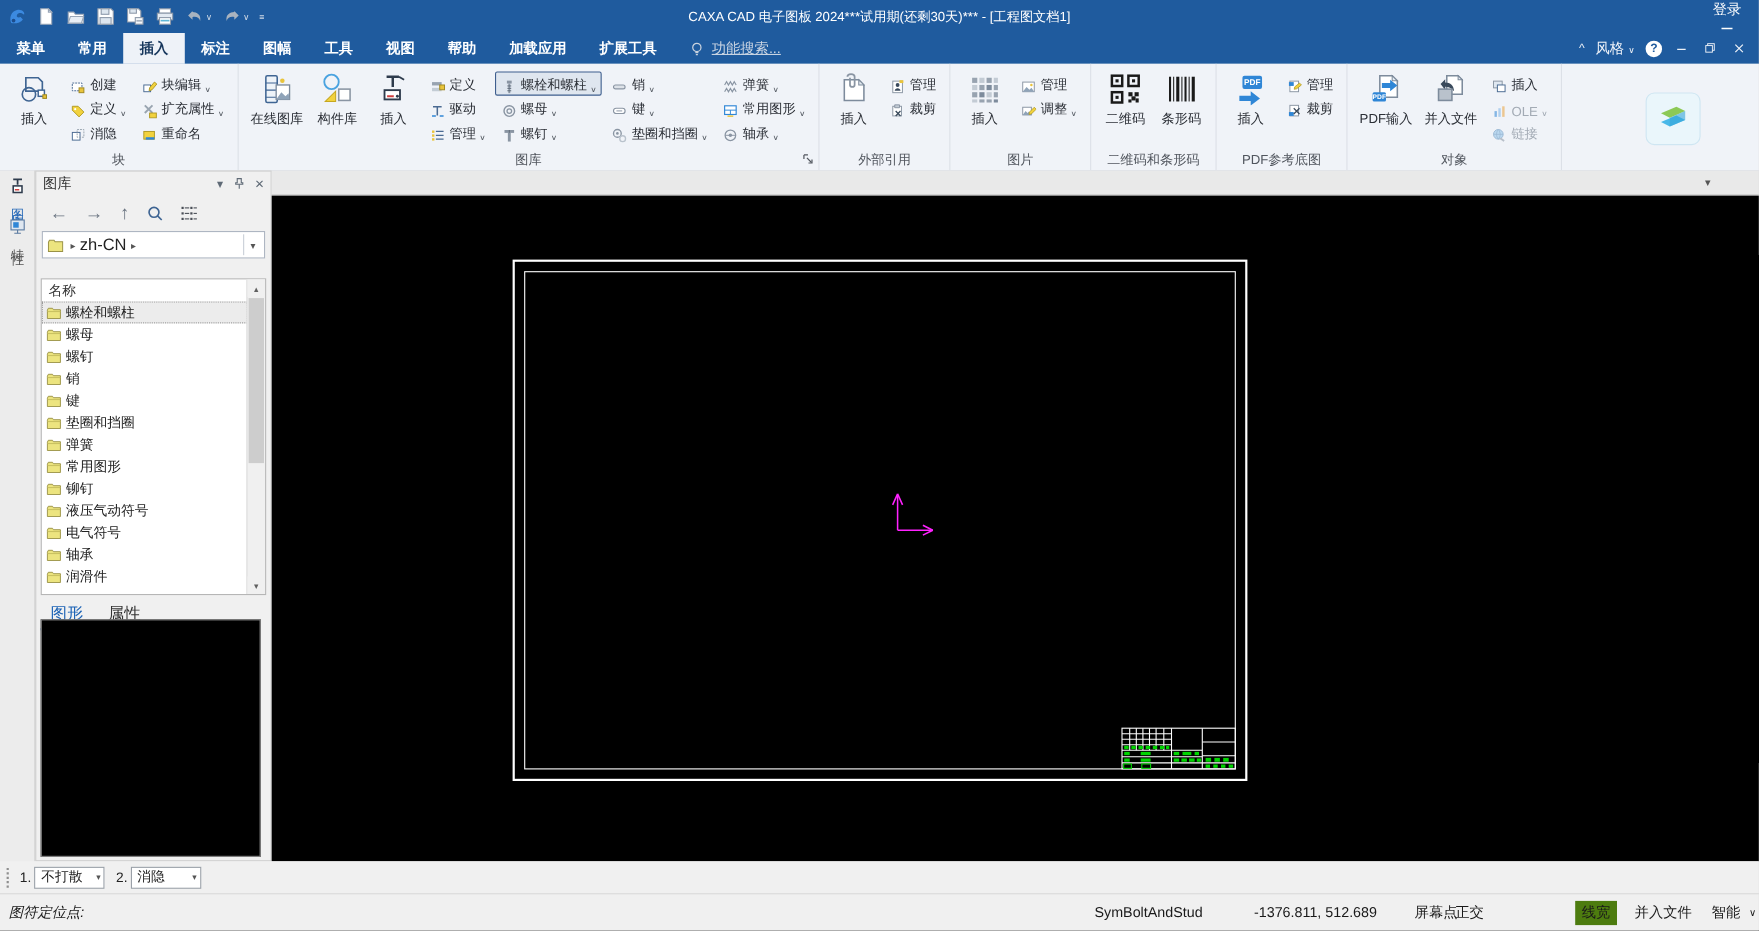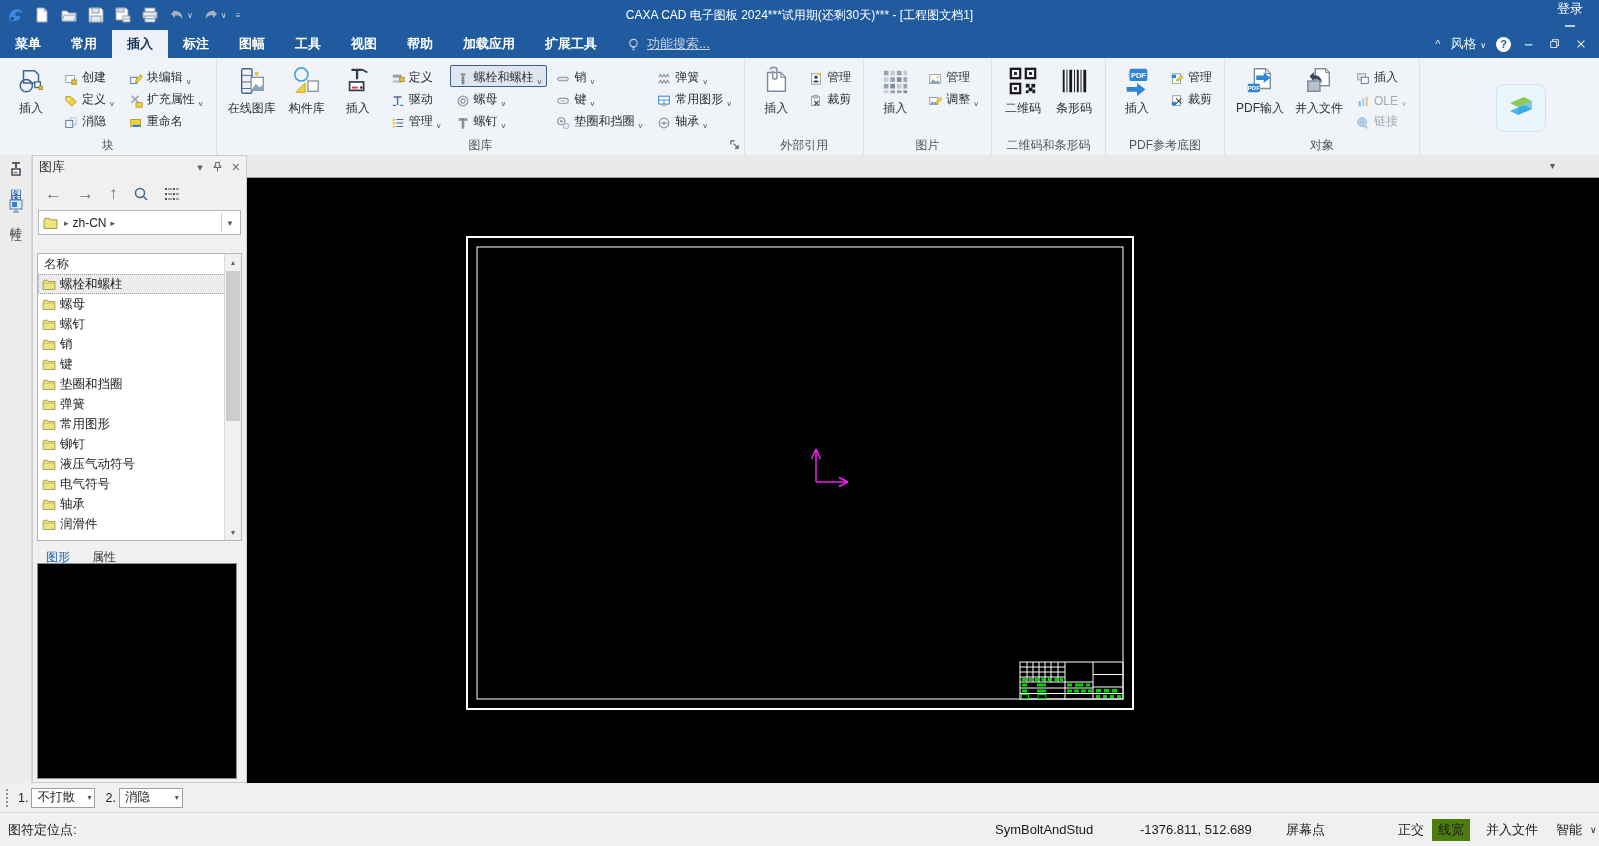--- a/index.html
+++ b/index.html
@@ -54,34 +54,34 @@
 
   
   .panel{position:absolute;left:32px;top:155px;width:215px;height:628px;background:#f0f0f0;border:1px solid #cdcdcd;box-sizing:border-box;}
   .p-title{height:22px;display:flex;align-items:center;padding:0 6px;font-size:13px;color:#333;}
   .p-title .pt-icons{margin-left:auto;display:flex;align-items:center;gap:9px;color:#5f6a76;}
   .pt-ic{font-size:11px;display:flex;align-items:center;}
   .p-nav{height:31px;display:flex;align-items:center;gap:15px;padding:0 12px;color:#6a7480;font-size:17px;}
   .p-nav .nv{line-height:1;}
   .p-crumb{height:23px;margin:1px 5px 0 5px;background:#fff;border:1px solid #aeb6c2;display:flex;align-items:center;padding:0 2px 0 4px;}
   .p-crumb .sep{font-size:9px;color:#555;margin:0 4px;}
-  .p-crumb .cval{font-size:12px;color:#222;}
+  .p-crumb .cval{font-size:15px;color:#222;}
   .crumb-dd{margin-left:auto;width:16px;height:19px;border-left:1px solid #c9cfd8;display:flex;align-items:center;justify-content:center;color:#555;font-size:9px;}
   .p-list{position:absolute;left:4px;right:4px;top:97px;height:288px;background:#fff;border:1px solid #b6b6b6;box-sizing:border-box;overflow:hidden;}
   .p-list-header{height:20px;border-bottom:1px solid #e3e3e3;display:flex;align-items:center;padding:0 6px;font-size:12.5px;color:#333;}
   .p-items{position:absolute;left:0;right:16px;top:20px;bottom:0;overflow:hidden;}
   .p-item{height:20px;display:flex;align-items:center;padding:0 4px;font-size:12.5px;color:#222;}
   .p-item .fold{margin-right:4px;display:flex;}
   .p-item.selected{background:#ececec;outline:1px dotted #9a9a9a;outline-offset:-1px;}
   .p-scroll{position:absolute;right:0;top:0;bottom:0;width:16px;background:#f0f0f0;border-left:1px solid #dcdcdc;}
   .sc-btn{height:16px;display:flex;align-items:center;justify-content:center;font-size:8px;color:#606060;background:#f0f0f0;}
   .sc-btn.bottom{position:absolute;bottom:0;left:0;right:0;}
   .sc-thumb{position:absolute;left:1px;right:1px;top:17px;height:150px;background:#cdcdcd;}
   .p-tabs{position:absolute;left:4px;top:391px;display:flex;gap:4px;}
-  .p-tab{font-size:12px;padding:2px 9px 3px 9px;color:#333;}
+  .p-tab{font-size:15px;padding:2px 9px 3px 9px;color:#333;}
   .p-tab.active{color:#1b62b5;border-bottom:2px solid #1b62b5;}
   .p-preview{position:absolute;left:4px;right:9px;top:407px;bottom:3px;background:#000;border:1px solid #8a8a8a;}
 
   
   .canvasbar{position:absolute;left:247px;top:155px;width:1352px;height:23px;background:#e9e9e9;border-bottom:1px solid #9f9f9f;box-sizing:border-box;}
   .canvasbar .bar-dd{position:absolute;right:44px;top:5px;font-size:10px;color:#555;}
   .canvas{position:absolute;left:247px;top:178px;width:1352px;height:605px;background:#000;}
 
   
   .optrow{position:absolute;left:0;top:783px;width:1599px;height:29px;background:#f0f0f0;display:flex;align-items:center;padding-left:6px;box-sizing:border-box;}
@@ -1075,27 +1075,27 @@
     <span class="dd">▾</span>
   </span>
   <span class="opt-num">2.</span>
   <span class="opt-select">
     <span>消隐</span>
     <span class="dd">▾</span>
   </span>
 </div>
 
 <div class="statusbar">
-  <span class="sb" style="left:8px;">图符定位点:</span>
+  <span class="sb" style="left:8px;font-style:italic;">图符定位点:</span>
   <span class="sb" style="left:995px;">SymBoltAndStud</span>
   <span class="sb" style="left:1140px;">-1376.811, 512.689</span>
   <span class="sb" style="left:1280px;">
       <span class="sb-toggle">屏幕点</span>
     </span>
-  <span class="sb" style="left:1392px;align-items:center;">
+  <span class="sb" style="left:1317px;align-items:center;">
       <span class="sb-toggle">正交</span>
     </span>
   <span class="sb" style="left:1432px;">
       <span class="sb-toggle pressed">线宽</span>
     </span>
   <span class="sb" style="left:1480px;">
       <span class="sb-toggle">并入文件</span>
     </span>
   <span class="sb" style="left:1550px;">
       <span class="sb-toggle">智能</span>

